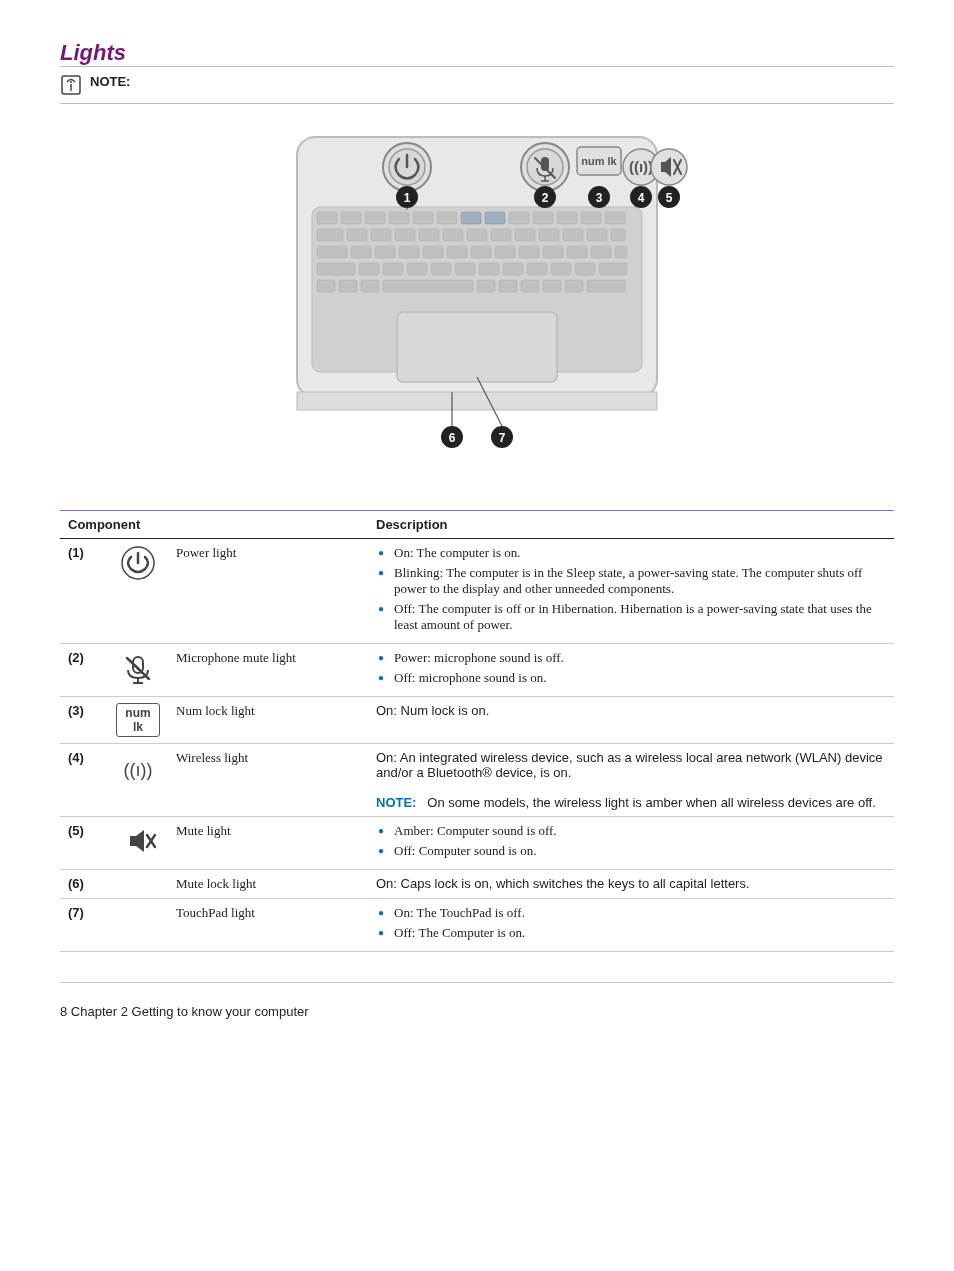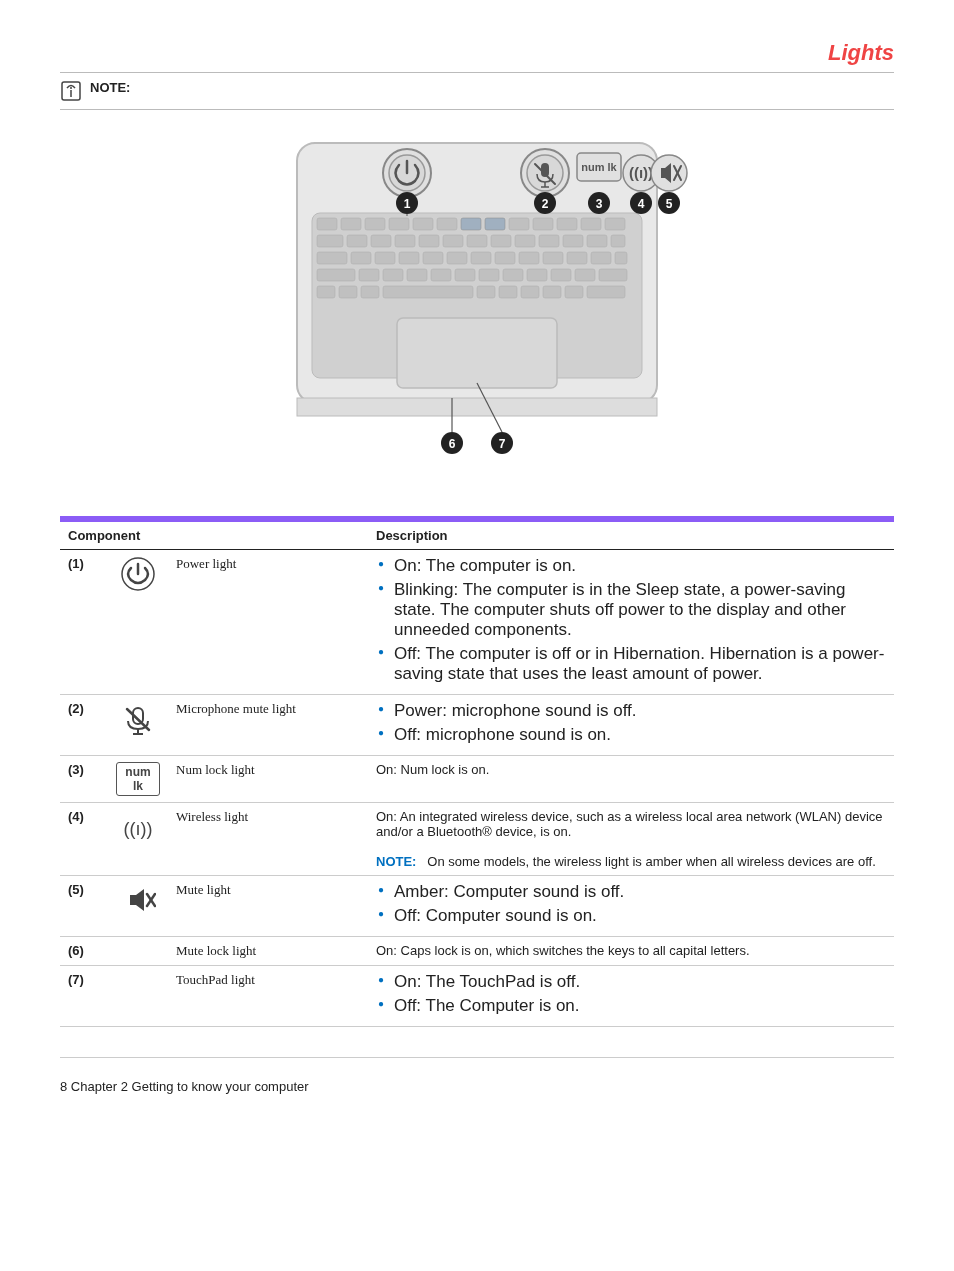--- a/index.html
+++ b/index.html
@@ -6,26 +6,25 @@
     body {
       font-family: 'Arial', sans-serif;
       font-size: 13px;
       background: #fff;
       color: #222;
       width: 954px;
       min-height: 1271px;
       padding: 40px 60px 40px 60px;
     }
     .page-title {
-      color: #ef4444;
+      color: #701a75;
       font-size: 22px;
       font-weight: bold;
       font-style: italic;
-      margin-bottom: 6px;
-      text-align: right;
+      margin-bottom: 0;
     }
     .note-bar {
       display: flex;
       align-items: flex-start;
       border-top: 1.5px solid #bbb;
       border-bottom: 1.5px solid #bbb;
       padding: 7px 0 7px 0;
       margin-bottom: 18px;
     }
     .note-icon {
@@ -54,21 +53,21 @@
     }
     
     .comp-table {
       width: 100%;
       border-collapse: collapse;
       margin-bottom: 24px;
     }
     .comp-table th {
       font-weight: bold;
       font-size: 13px;
-      border-top: 6px solid #8b5cf6;
+      border-top: 1px solid #8b5cf6;
       border-bottom: 1.5px solid #222;
       padding: 6px 8px;
       text-align: left;
       background: #fff;
     }
     .comp-table td {
       padding: 6px 8px;
       vertical-align: top;
       font-size: 13px;
       border-bottom: 1px solid #ccc;
@@ -91,21 +90,22 @@
     }
     .bullet-list {
       list-style: none;
       padding: 0;
       margin: 0;
     }
     .bullet-list li {
       padding-left: 18px;
       position: relative;
       margin-bottom: 4px;
-      font-size: 17px;
+      font-size: 13px;
+      font-family: Liberation Serif, serif;
     }
     .bullet-list li::before {
       content: '●';
       position: absolute;
       left: 2px;
       color: #0070c0;
       font-size: 10px;
       top: 2px;
     }
     .inline-note {

